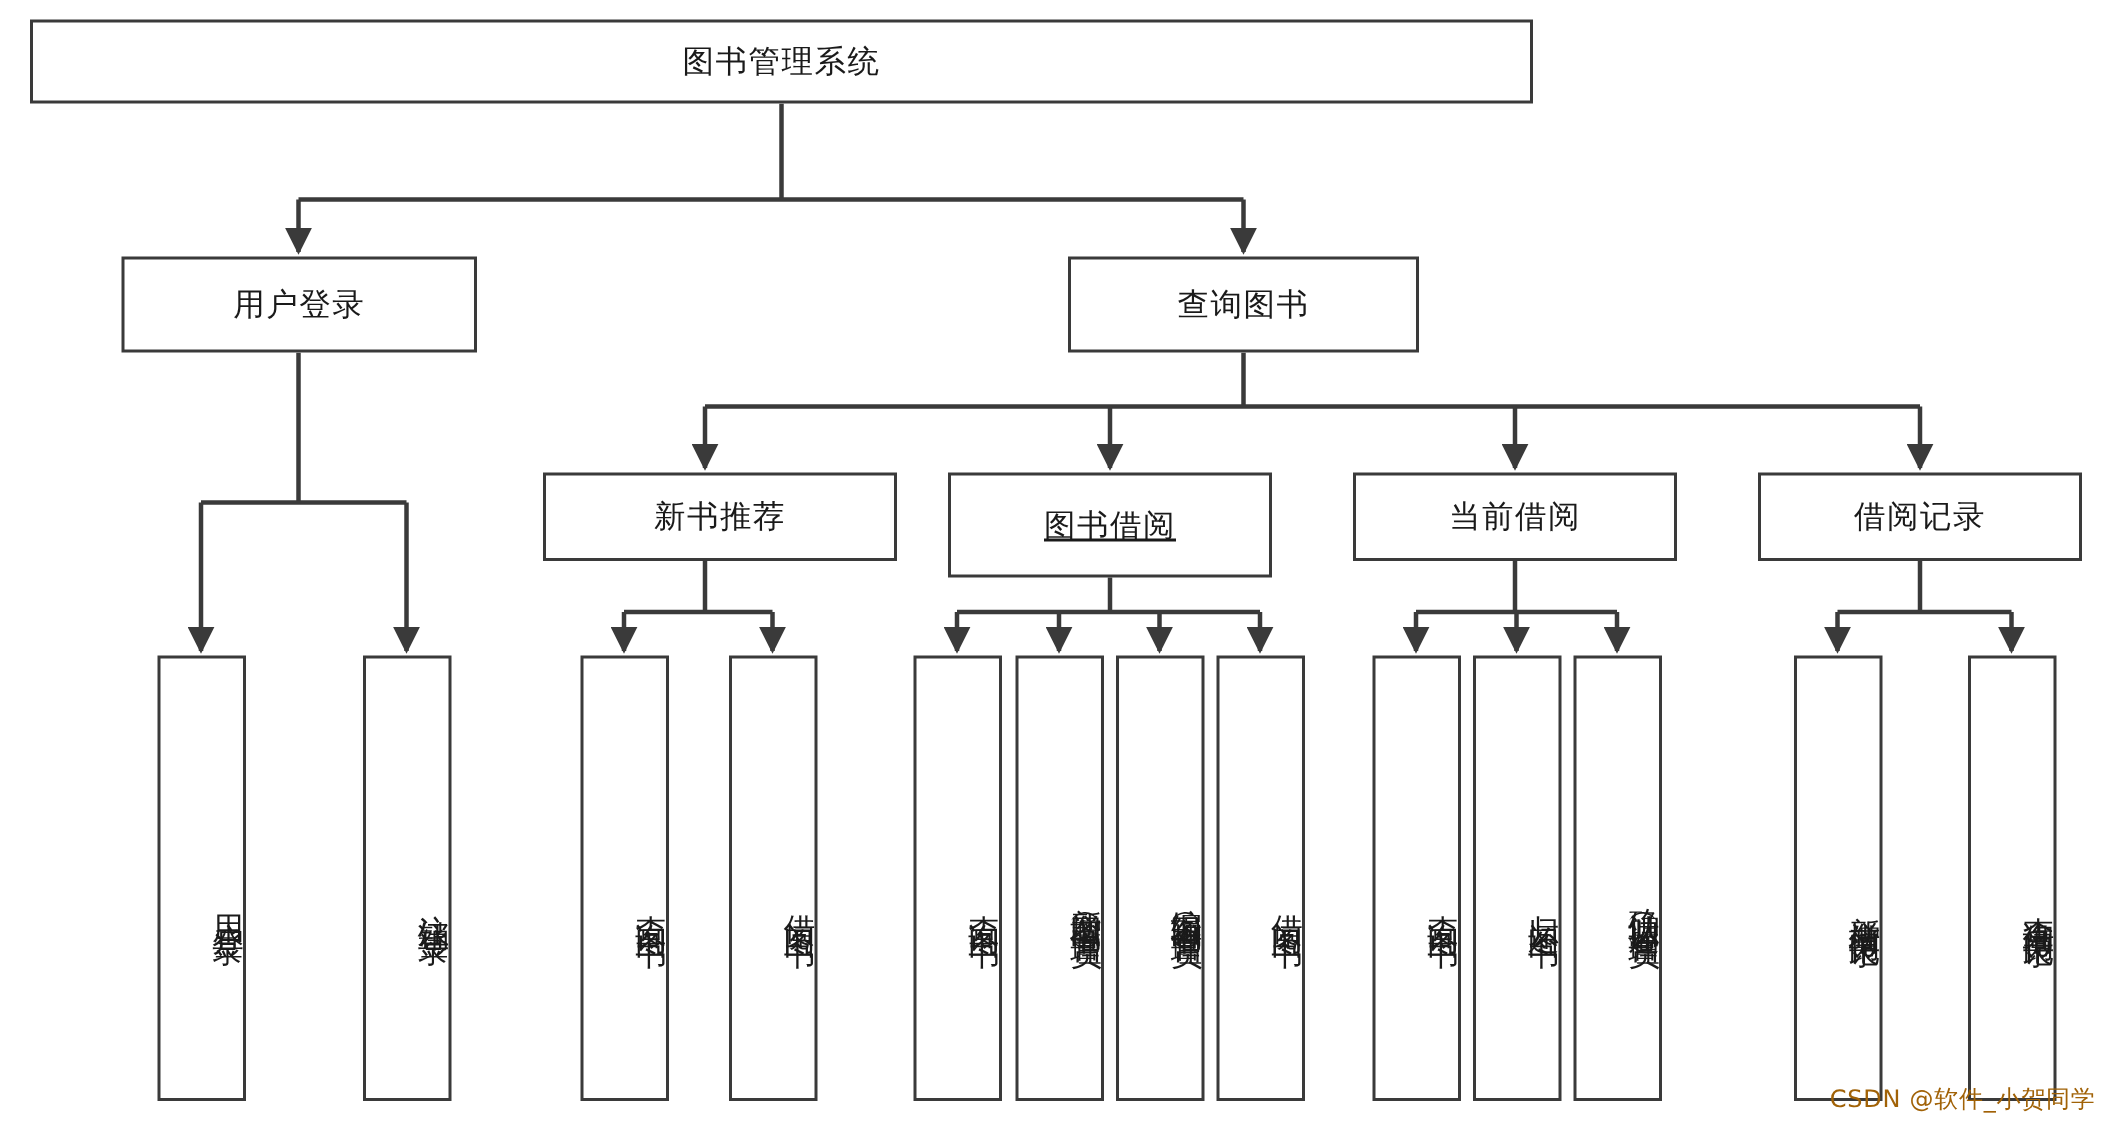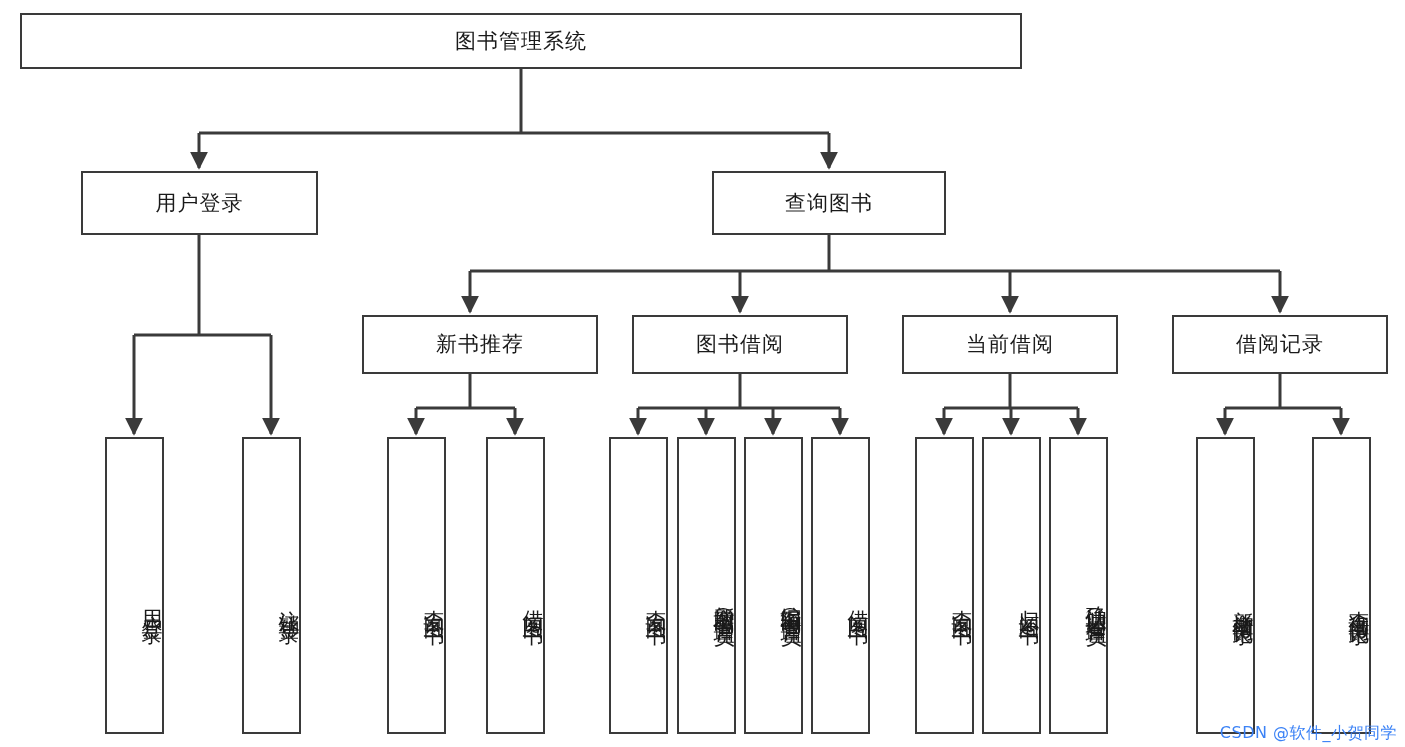--- a/index.html
+++ b/index.html
@@ -58,21 +58,21 @@
     line-height: 1;
   }
   .v-node.tall .lbl {
     letter-spacing: 3px;
   }
   #watermark {
     position: absolute;
     right: 8px;
     bottom: 3px;
     font-size: 16px;
-    color: #3b82f6;
+    color: #a16207;
     white-space: nowrap;
     letter-spacing: 0.5px;
   }
 </style>
 </head>
 <body>
 
 <div id="canvas">
 
   <svg class="edges" viewBox="0 0 1405 747" xmlns="http://www.w3.org/2000/svg">
@@ -132,21 +132,21 @@
   <div class="node h-node" id="node-l1-0" style="left: 81px; top: 171px; width: 237px; height: 64px;">
     <span class="lbl">用户登录</span>
   </div>
   <div class="node h-node" id="node-l1-1" style="left: 712px; top: 171px; width: 234px; height: 64px;">
     <span class="lbl">查询图书</span>
   </div>
 
   <div class="node h-node" id="node-l2-0" style="left: 362px; top: 315px; width: 236px; height: 59px;">
     <span class="lbl">新书推荐</span>
   </div>
-  <div class="node h-node" id="node-l2-1" style="left: 632px; top: 315px; width: 216px; height: 59px;">
+  <div class="node h-node" id="node-l2-1" style="left: 632px; top: 315px; width: 216px; height: 70px; text-decoration: underline;">
     <span class="lbl">图书借阅</span>
   </div>
   <div class="node h-node" id="node-l2-3" style="left: 1172px; top: 315px; width: 216px; height: 59px;">
     <span class="lbl">借阅记录</span>
   </div>
   <div class="node h-node" id="node-l2-2" style="left: 902px; top: 315px; width: 216px; height: 59px;">
     <span class="lbl">当前借阅</span>
   </div>
 
   <div class="node v-node" id="node-leaf-0" style="left: 105px; top: 437px; width: 59px; height: 297px;">

